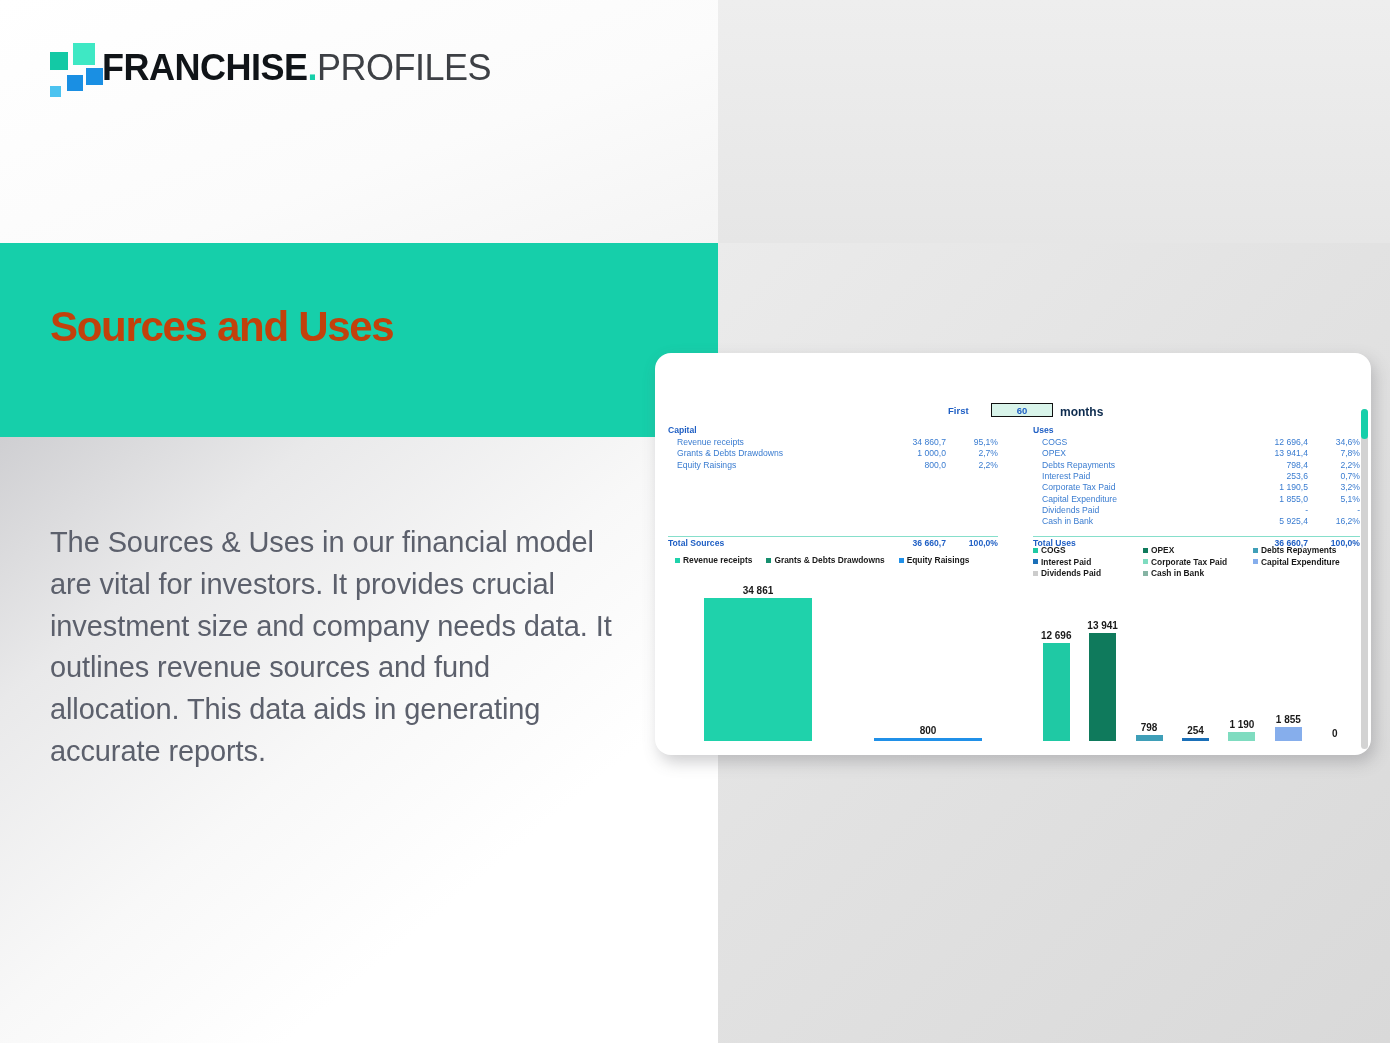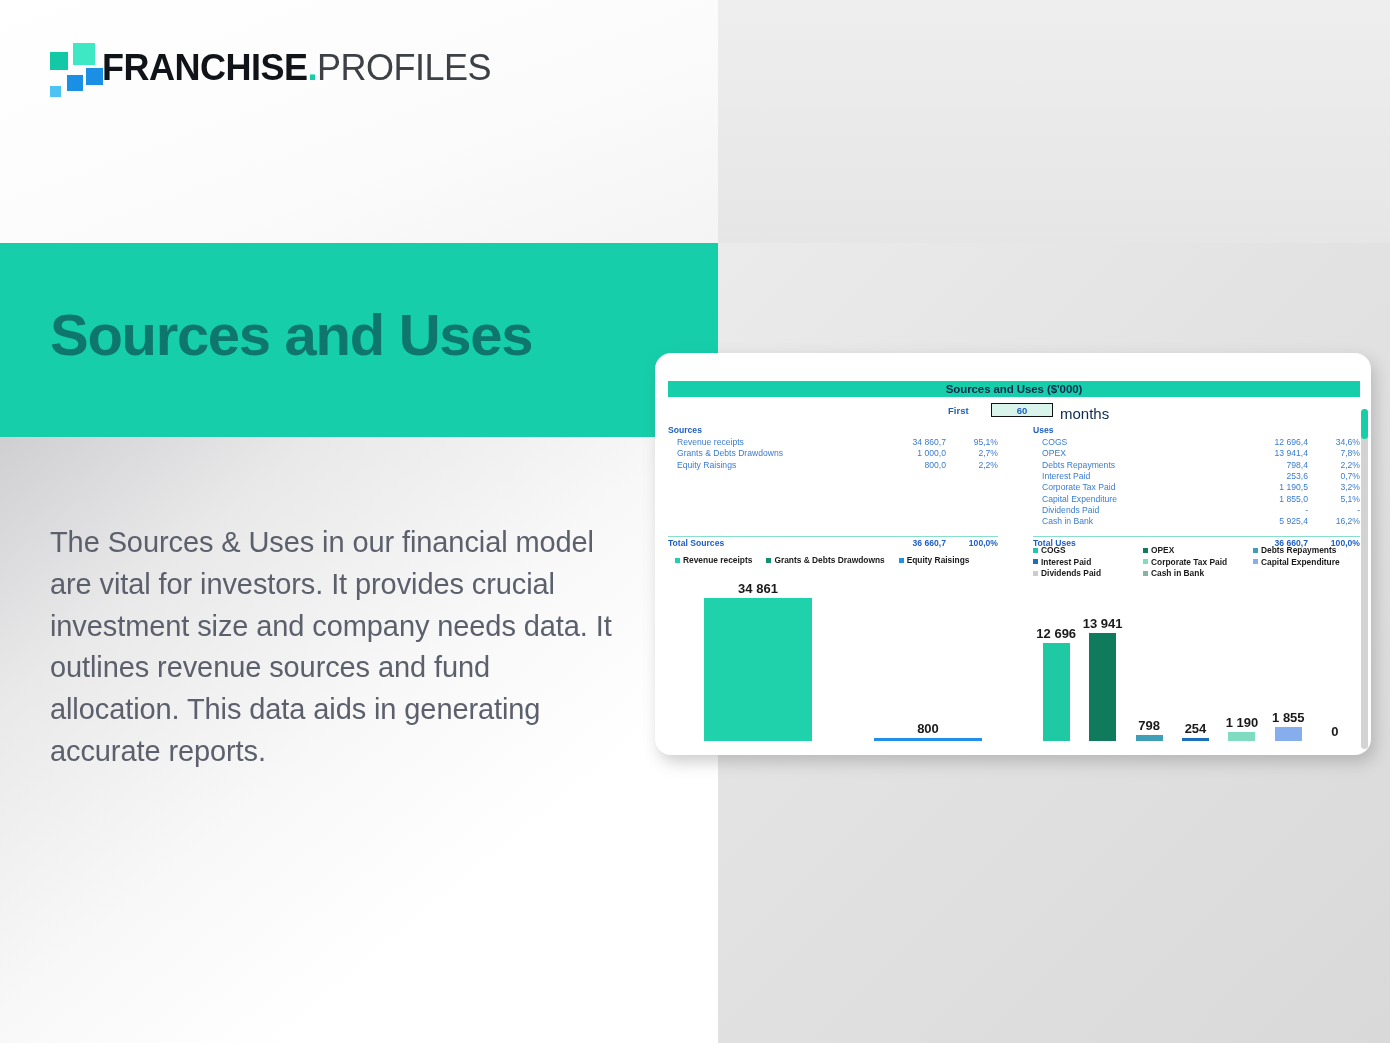--- a/index.html
+++ b/index.html
@@ -50,21 +50,21 @@
     font-size: 36px; letter-spacing: -0.5px; white-space: nowrap;
     line-height: 1;
   }
   .logo-word .b { font-weight: bold; color: #101418; }
   .logo-word .dot { font-weight: bold; color: #16cfaa; }
   .logo-word .l { font-weight: normal; color: #3d4045; }
 
   
   .headline {
     position: absolute; left: 50px; top: 305px;
-    font-size: 58px; font-weight: bold; color: #0f766e;
+    font-size: 42px; font-weight: bold; color: #c2410c;
     letter-spacing: -1.3px; line-height: 1.05;
   }
   
   .body-copy {
     position: absolute; left: 50px; top: 522px; width: 566px;
     font-size: 29px; line-height: 1.44; color: #5c606c;
     letter-spacing: -0.1px;
   }
 
   
@@ -102,21 +102,21 @@
     font-size: 9.5px; font-weight: bold; color: #1f5fc4;
   }
   .input-box {
     position: absolute; left: 323px; top: 0px; width: 62px; height: 14px;
     background: #d9f4ea; border: 1.4px solid #111111;
     font-size: 9.5px; font-weight: bold; color: #1f5fc4;
     display: flex; align-items: center; justify-content: center;
   }
   .months-label {
     position: absolute; left: 392px; top: 2px;
-    font-size: 15px; font-weight: normal; color: #0d2b4e;
+    font-size: 12px; font-weight: bold; color: #0d2b4e;
   }
 
   
   .tbl { position: absolute; top: 72px; font-size: 8.6px; color: #3a7cd0; }
   .tbl.left  { left: 13px;  width: 330px; }
   .tbl.right { left: 378px; width: 327px; }
   .tbl .hdr { font-weight: bold; color: #1f5fc4; padding-bottom: 1.5px; }
   .tbl .row { display: flex; height: 11.3px; align-items: center; }
   .tbl .row .nm  { flex: 1 1 auto; padding-left: 9px; }
   .tbl .row .v1  { width: 78px; text-align: right; }
@@ -140,21 +140,21 @@
   .legend .sw { width: 5px; height: 5px; flex: 0 0 5px; }
 
   
   .chart { position: absolute; bottom: 14px; height: 170px; }
   .chart.left  { left: 18px;  width: 340px; }
   .chart.right { left: 378px; width: 325px; }
   .bars { position: absolute; left: 0; right: 0; bottom: 0; top: 0;
           display: flex; align-items: flex-end; }
   .bar-cell { flex: 1 1 0; display: flex; flex-direction: column;
               align-items: center; justify-content: flex-end; height: 100%; }
-  .bar-lbl { font-size: 13px; font-weight: bold; color: #1a1a1a;
+  .bar-lbl { font-size: 10px; font-weight: bold; color: #1a1a1a;
              margin-bottom: 2px; white-space: nowrap; }
   .bar { width: 64%; }
   .chart.right .bar { width: 58%; }
 </style>
 </head>
 <body>
 
 <div id="stage">
 
   <div class="bg-light-top"></div>
@@ -175,30 +175,29 @@
       <span class="b">FRANCHISE</span><span class="dot">.</span><span class="l">PROFILES</span>
     </span>
   </div>
 
   <div class="headline">Sources and Uses</div>
   <div class="body-copy">The Sources &amp; Uses in our financial model are vital for investors.   It provides crucial investment size and company needs data.   It outlines revenue   sources and fund   allocation. This data aids   in generating accurate   reports.</div>
 
   <div class="card">
     <div class="card-inner">
 
-      <div class="sheet-title">Sources and Uses ($'000)</div>
 
       <div class="first-row">
         <span class="first-label">First</span>
         <span class="input-box">60</span>
         <span class="months-label">months</span>
       </div>
 
       <div class="tbl left">
-        <div class="hdr">Sources</div>
+        <div class="hdr">Capital</div>
         <div class="row">
           <span class="nm">Revenue receipts</span>
           <span class="v1">34 860,7</span>
           <span class="v2">95,1%</span>
         </div>
         <div class="row">
           <span class="nm">Grants &amp; Debts Drawdowns</span>
           <span class="v1">1 000,0</span>
           <span class="v2">2,7%</span>
         </div>

